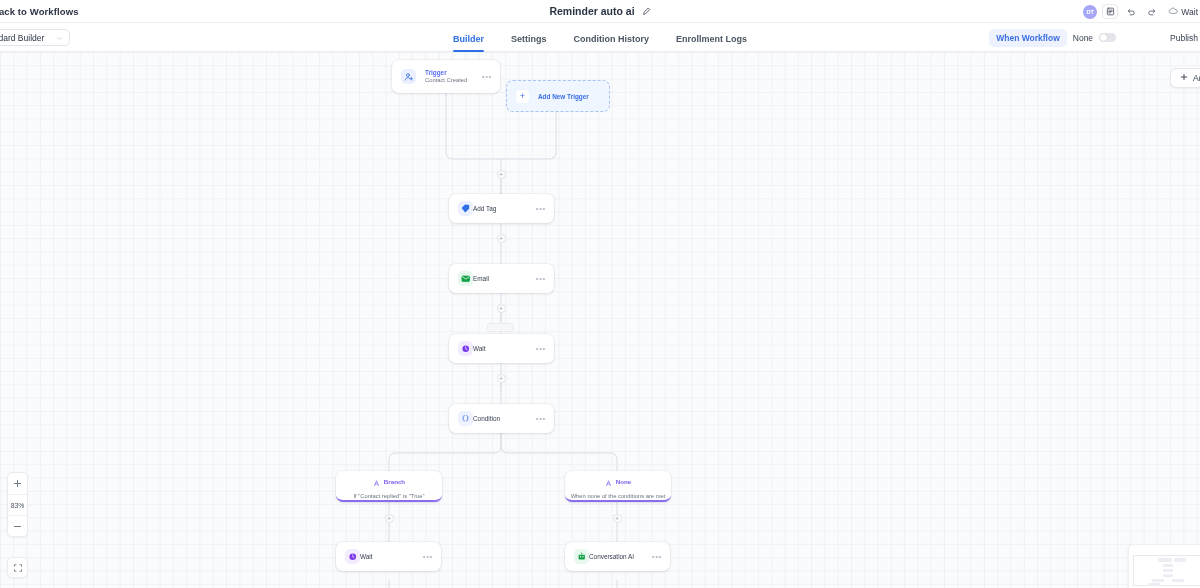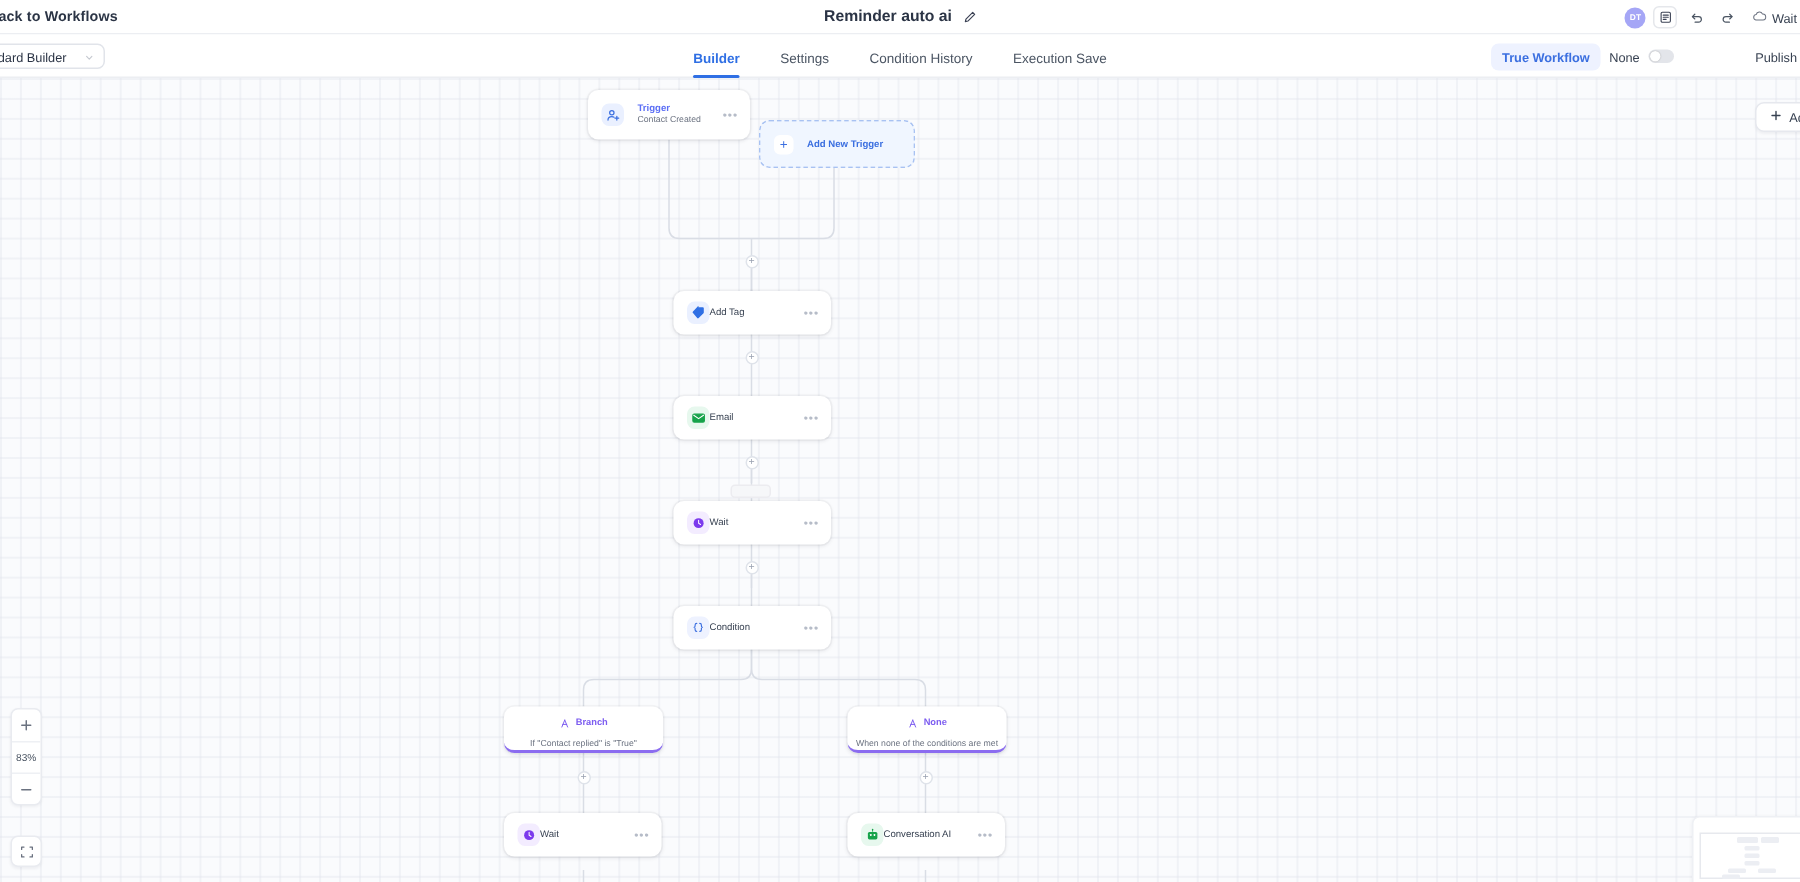--- a/index.html
+++ b/index.html
@@ -67,21 +67,21 @@
     display: flex; align-items: center; justify-content: space-between;
     padding: 0 6px; font-size: 8.5px; color: #2b3445; cursor: pointer;
   }
   .chev { width: 7px; height: 7px; opacity: .5; }
   .tabs {
     position: absolute; left: 0; right: 0; top: 0; height: 29px;
     display: flex; justify-content: center; align-items: center; gap: 27px;
   }
   .tab {
     font-size: 9px; color: #4b5563; cursor: pointer; position: relative;
-    height: 29px; display: flex; align-items: center; padding-top: 2px;
+    height: 29px; display: flex; align-items: center; padding-top: 2px; font-weight: bold;
   }
   .tab.active { color: #2f6fe4; font-weight: 600; }
   .tab.active::after {
     content: ""; position: absolute; left: 0; right: 0; bottom: 0;
     height: 1.6px; background: #2f6fe4; border-radius: 2px;
   }
   .subbar-right {
     position: absolute; right: 0; top: 0; height: 29px;
     display: flex; align-items: center; gap: 6px; padding-right: 2px;
   }
@@ -272,25 +272,25 @@
         <svg viewBox="0 0 12 12" width="7" height="7" fill="none" stroke="#8b92a0" stroke-width="1.3" stroke-linecap="round" stroke-linejoin="round">
             <path d="M3 4.5L6 7.5 9 4.5"></path>
           </svg>
       </span>
     </div>
 
     <div class="tabs">
       <div class="tab active">Builder</div>
       <div class="tab">Settings</div>
       <div class="tab">Condition History</div>
-      <div class="tab">Execution Save</div>
+      <div class="tab">Enrollment Logs</div>
     </div>
 
     <div class="subbar-right">
-      <div class="test-wf">True Workflow</div>
+      <div class="test-wf">When Workflow</div>
       <span class="draft-label">None</span>
       <div class="toggle">
           <span class="knob"></span>
         </div>
       <span class="publish-label">Publish</span>
     </div>
   </div>
 
   <div class="canvas">
 

